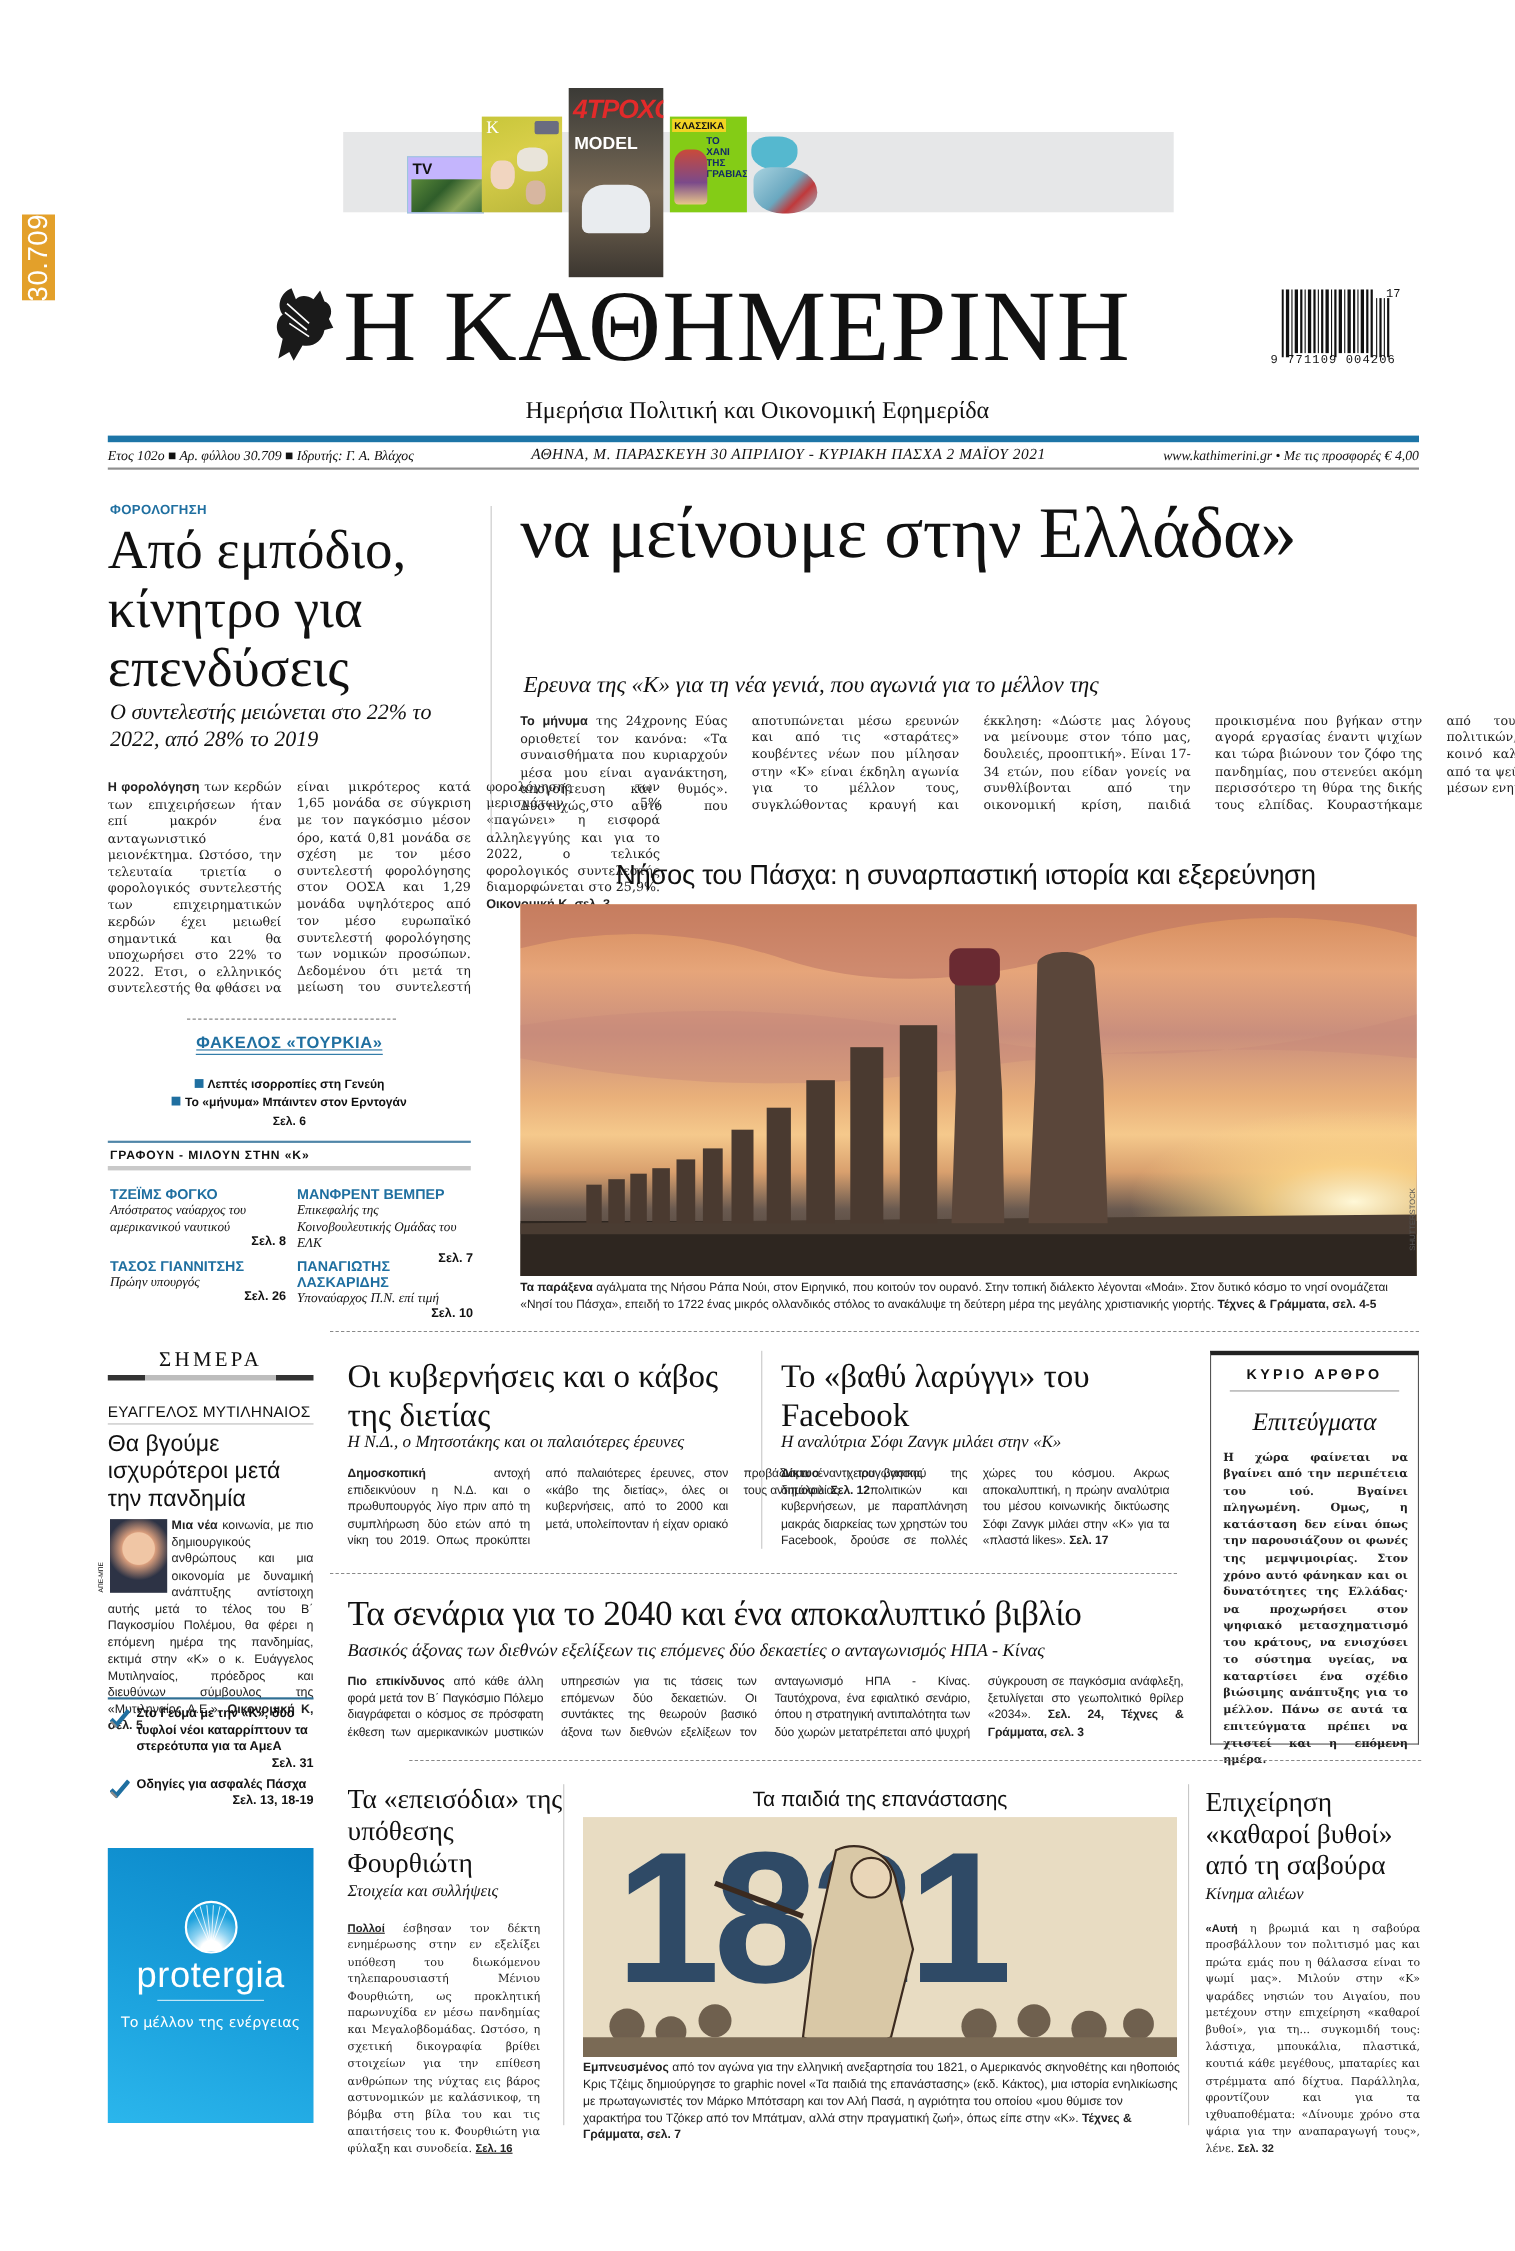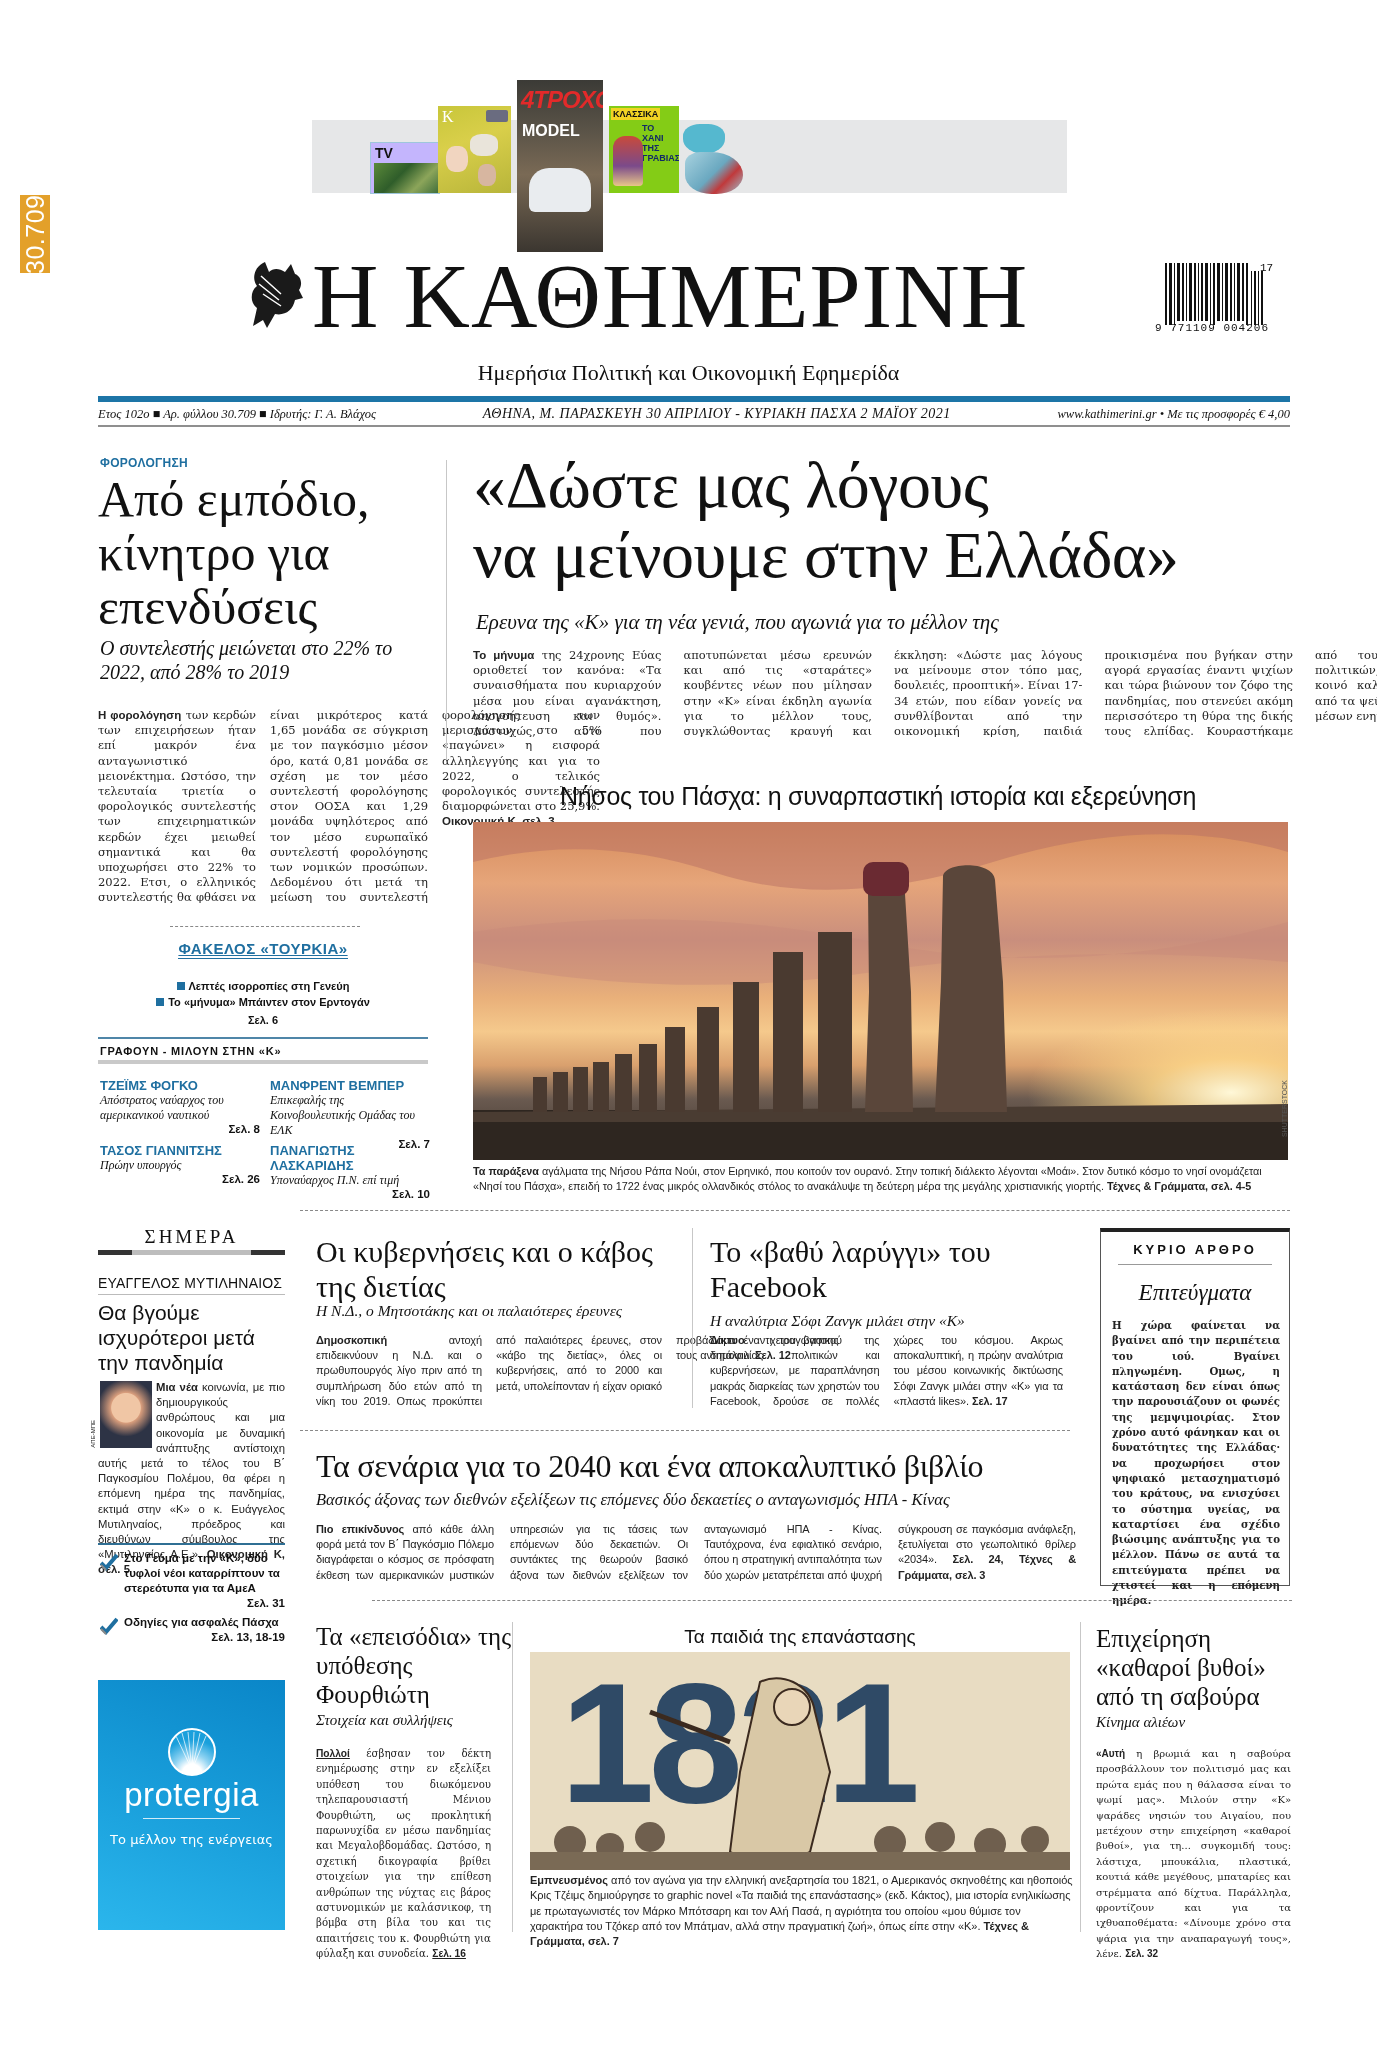--- a/index.html
+++ b/index.html
@@ -101,21 +101,21 @@
   .check-item .ck { position:absolute; left: 2px; top: 2px; width: 18px; height: 18px; }
   .check-item .ct { margin-left: 26px; display:block; }
   .check-item .cp { display:block; text-align:right; font-weight: bold; }
 
   
   #gov-title { left: 316px; top: 1234px; width: 360px; font-family: "Liberation Serif", serif; font-size: 30px; line-height: 35px; }
   #gov-deck { left: 316px; top: 1302px; font-family: "Liberation Serif", serif; font-style: italic; font-size: 15.5px; }
   #gov-body { left: 316px; top: 1333px; width: 346px; height: 80px; }
   #mid-vline1 { left: 692px; top: 1228px; width: 1px; height: 180px; background: #c7c7c7; }
   #fb-title { left: 710px; top: 1234px; width: 360px; font-family: "Liberation Serif", serif; font-size: 30px; line-height: 35px; }
-  #fb-deck { left: 710px; top: 1302px; font-family: "Liberation Serif", serif; font-style: italic; font-size: 15.5px; margin-top: 10px; }
+  #fb-deck { left: 710px; top: 1302px; font-family: "Liberation Serif", serif; font-style: italic; font-size: 15.5px; }
   #fb-body { left: 710px; top: 1333px; width: 353px; height: 80px; }
   .narrow { font-family: "Liberation Sans", sans-serif; font-size: 11px; line-height: 15.2px; color:#222; text-align: justify; letter-spacing: -0.1px; }
   .narrow b { font-weight: bold; }
 
   #dash-2 { left: 300px; top: 1430px; width: 770px; border-top: 1px dashed #888; }
   #scen-title { left: 316px; top: 1448px; font-family: "Liberation Serif", serif; font-size: 32px; letter-spacing: -0.3px; }
   #scen-deck { left: 316px; top: 1490px; font-family: "Liberation Serif", serif; font-style: italic; font-size: 16.5px; }
   #scen-body { left: 316px; top: 1522px; width: 760px; height: 65px; }
   #dash-3 { left: 372px; top: 1600px; width: 920px; border-top: 1px dashed #888; }
 
@@ -258,21 +258,20 @@
   <div class="wp">Σελ. 26</div>
 </div>
 <div class="writer" style="left:270px;top:1143px;">
   <div class="wn">ΠΑΝΑΓΙΩΤΗΣ ΛΑΣΚΑΡΙΔΗΣ</div>
   <div class="wr">Υποναύαρχος Π.Ν. επί τιμή</div>
   <div class="wp">Σελ. 10</div>
 </div>
 
 <div id="main-vline" class="abs"></div>
 <div id="main-title" class="abs">
-  <div>«Δώστε μας λόγους</div>
   <div>να μείνουμε στην Ελλάδα»</div>
 </div>
 <div id="main-deck" class="abs">Ερευνα της «Κ» για τη νέα γενιά, που αγωνιά για το μέλλον της</div>
 <div id="main-body" class="abs body-text cols4"><b>Το μήνυμα</b><span> της 24χρονης Εύας οριοθετεί τον κανόνα: «Τα συναισθήματα που κυριαρχούν μέσα μου είναι αγανάκτηση, απογοήτευση και θυμός». Δυστυχώς, αυτό που αποτυπώνεται μέσω ερευνών και από τις «σταράτες» κουβέντες νέων που μίλησαν στην «Κ» είναι έκδηλη αγωνία για το μέλλον τους, συγκλώθοντας κραυγή και έκκληση: «Δώστε μας λόγους να μείνουμε στον τόπο μας, δουλειές, προοπτική». Είναι 17-34 ετών, που είδαν γονείς να συνθλίβονται από την οικονομική κρίση, παιδιά προικισμένα που βγήκαν στην αγορά εργασίας έναντι ψιχίων και τώρα βιώνουν τον ζόφο της πανδημίας, που στενεύει ακόμη περισσότερο τη θύρα της δικής τους ελπίδας. Κουραστήκαμε από τους καβγάδες των πολιτικών, να τα βρουν για το κοινό καλό, λένε, οργισμένοι από τα ψεύδη και τις υπερβολές μέσων ενημέρωσης. </span></div>
 
 <div id="easter-title" class="abs">Νήσος του Πάσχα: η συναρπαστική ιστορία και εξερεύνηση</div>
 <div id="easter-img" class="abs">
   <svg width="815" height="338" viewBox="0 0 815 338">
     <defs>
       <radialGradient id="sun" cx="0.93" cy="0.8" r="0.25">

